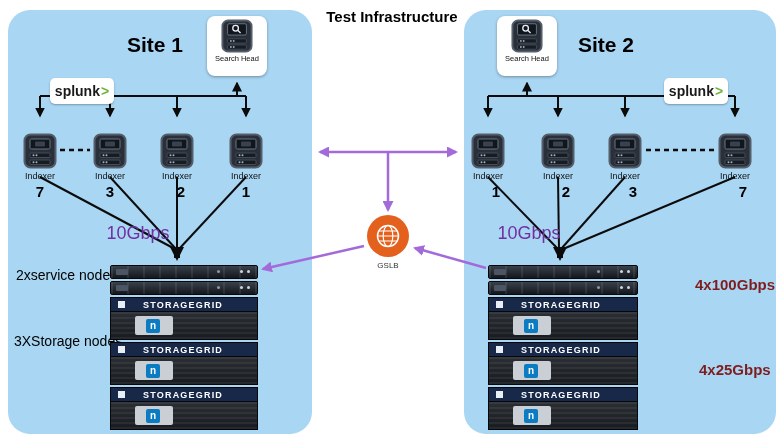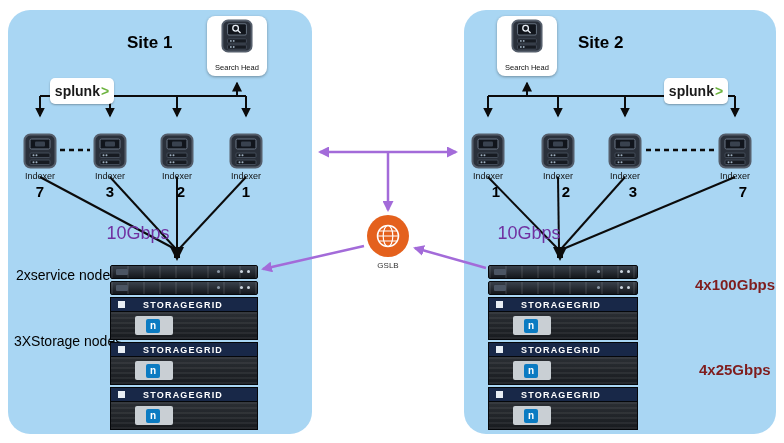--- a/index.html
+++ b/index.html
@@ -13,29 +13,29 @@
   .title { position:absolute; left:292px; top:8px; width:200px; text-align:center;
            font-size:15px; font-weight:bold; color:#000; }
 
   .splunk { position:absolute; width:64px; height:26px; background:#fff; border-radius:5px;
             box-shadow:0 1px 2px rgba(0,0,0,.3); display:flex; align-items:center;
             justify-content:center; font-weight:bold; font-size:14px; color:#1a1a1a;margin-top:42px; }
   .splunk .arrow { color:#6cb33e; margin-left:1px; }
   #splunk1 { left:50px; top:36px; }
   #splunk2 { left:664px; top:36px; }
 
-  .site-name { position:absolute; font-size:17px; font-weight:bold; color:#000; }
+  .site-name { position:absolute; font-size:21px; font-weight:bold; color:#000; }
   #site1-name { left:127px; top:33px; }
   #site2-name { left:578px; top:33px; }
 
   .sh-box { position:absolute; width:60px; height:60px; background:#fff; border-radius:8px;
             box-shadow:0 1px 3px rgba(0,0,0,.35); display:flex; flex-direction:column;
             align-items:center; padding-top:3px; box-sizing:border-box; }
   .sh-box svg { width:32px; height:34px; display:block; }
-  .sh-box .lbl { font-size:7.5px; color:#111; margin-top:10px; }
+  .sh-box .lbl { font-size:7.5px; color:#111; margin-top:1px; }
   #sh1 { left:207px; top:16px; }
   #sh2 { left:497px; top:16px; }
 
   .idx { position:absolute; top:133px; width:44px; text-align:center; }
   .idx svg.srv { width:34px; height:36px; display:block; margin:0 auto; }
   .idx .lbl { font-size:9px; color:#111; margin-top:2px; }
 
   .num { position:absolute; top:183px; width:24px; text-align:center;
          font-size:15px; font-weight:bold; color:#000; }
 
@@ -172,20 +172,21 @@
     </g>
 
     <g transform="translate(388,236)">
       <circle r="21" fill="#e4611d"></circle>
       <circle r="10.5" fill="none" stroke="#fff" stroke-width="1.5"></circle>
       <ellipse rx="4.8" ry="10.5" fill="none" stroke="#fff" stroke-width="1.2"></ellipse>
       <path d="M-10.5,0 H10.5 M-9,-5 H9 M-9,5 H9" stroke="#fff" stroke-width="1.2"></path>
     </g>
   </svg>
 
+  <div class="title">Test Infrastructure</div>
 
   <div class="splunk" id="splunk1">
     <span>splunk</span>
       <span class="arrow">&gt;</span>
   </div>
   <div class="site-name" id="site1-name">Site 1</div>
   <div class="sh-box" id="sh1">
     <svg>
         <use href="#ic-search-server"></use>
       </svg>

